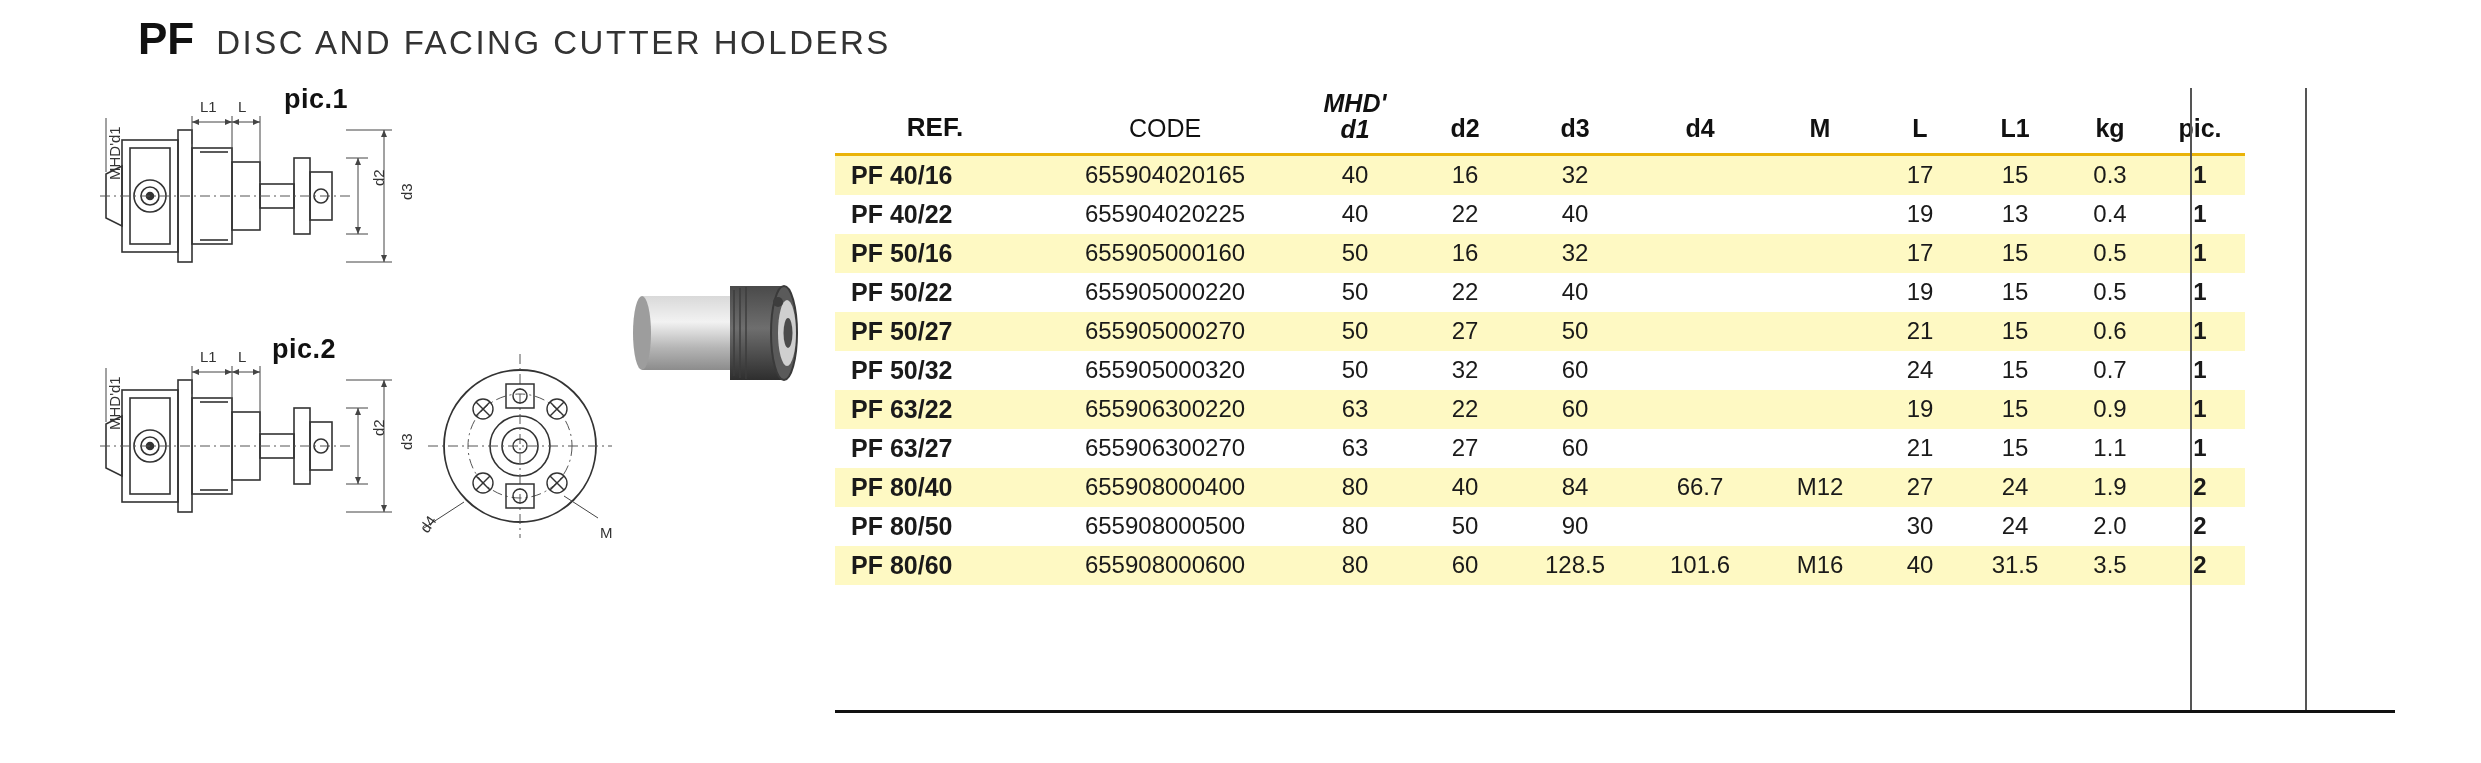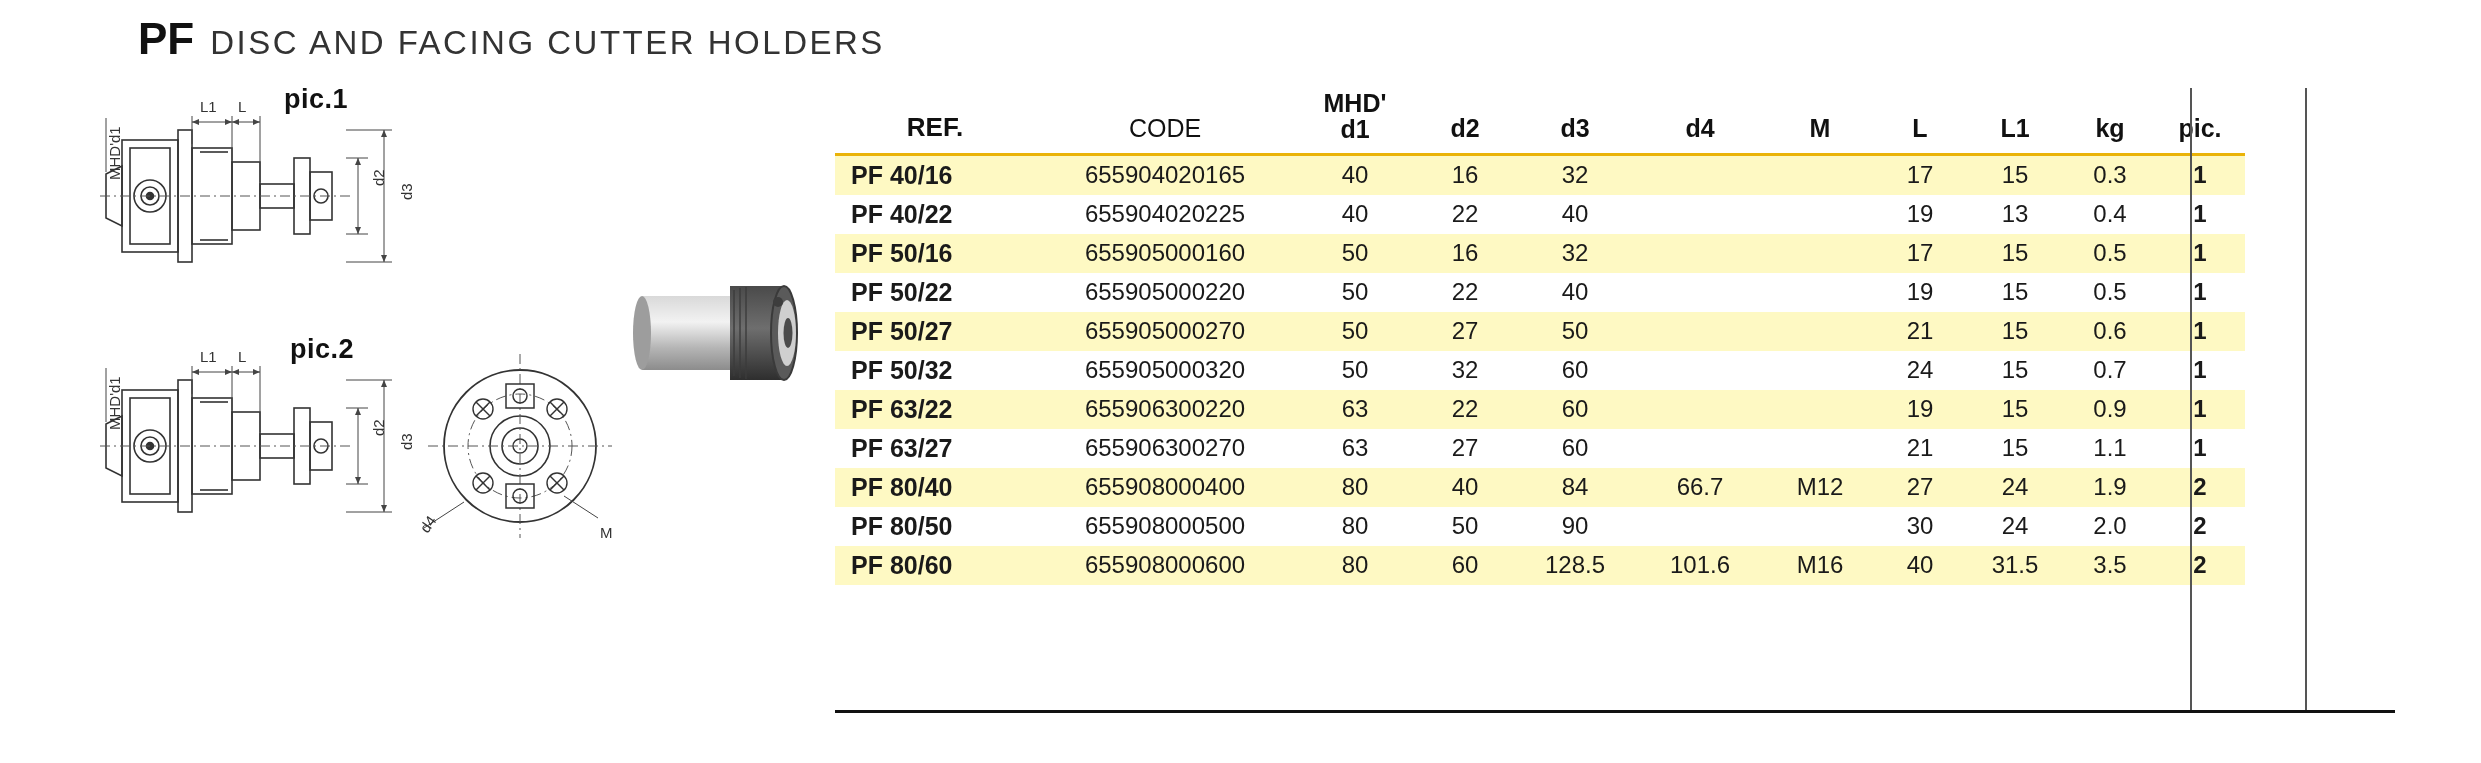--- a/index.html
+++ b/index.html
@@ -16,21 +16,21 @@
     overflow: hidden;
   }
 
   
   .page-header {
     position: absolute;
     left: 138px;
     top: 14px;
     display: flex;
     align-items: baseline;
-    gap: 16px;
+    gap: 22px;
     white-space: nowrap;
   }
   .page-header .code {
     font-size: 44px;
     font-weight: bold;
     letter-spacing: 0px;
     color: #111;
   }
   .page-header .title {
     font-size: 33px;
@@ -323,30 +323,30 @@
         </g>
       </g>
     </svg>
     <span class="dim-text vert-text" style="left:6px;top:92px;">MHD'd1</span>
     <span class="dim-text" style="left:100px;top:10px;">L1</span>
     <span class="dim-text" style="left:138px;top:10px;">L</span>
     <span class="dim-text vert-text" style="left:270px;top:98px;">d2</span>
     <span class="dim-text vert-text" style="left:298px;top:112px;">d3</span>
     <span class="dim-text" style="left:316px;top:188px;transform:rotate(-55deg);transform-origin:left top;">d4</span>
     <span class="dim-text" style="left:500px;top:186px;">M</span>
-    <span class="pic-label" style="left:166px;top:-4px;">pic.2</span>
+    <span class="pic-label" style="left:148px;top:-4px;">pic.2</span>
   </div>
 </div>
 
 <table class="spec-table">
   <thead>
     <tr>
       <th class="ref-col" style="width:180px;">REF.</th>
       <th class="code-col" style="width:240px;">CODE</th>
-      <th style="width:100px;">
+      <th style="width:100px;font-style:italic;">
         <div style="line-height:1.05;">
           <div>MHD'</div>
           <div>d1</div>
         </div>
       </th>
       <th style="width:80px;">d2</th>
       <th style="width:100px;">d3</th>
       <th style="width:110px;">d4</th>
       <th style="width:90px;">M</th>
       <th style="width:70px;">L</th>

